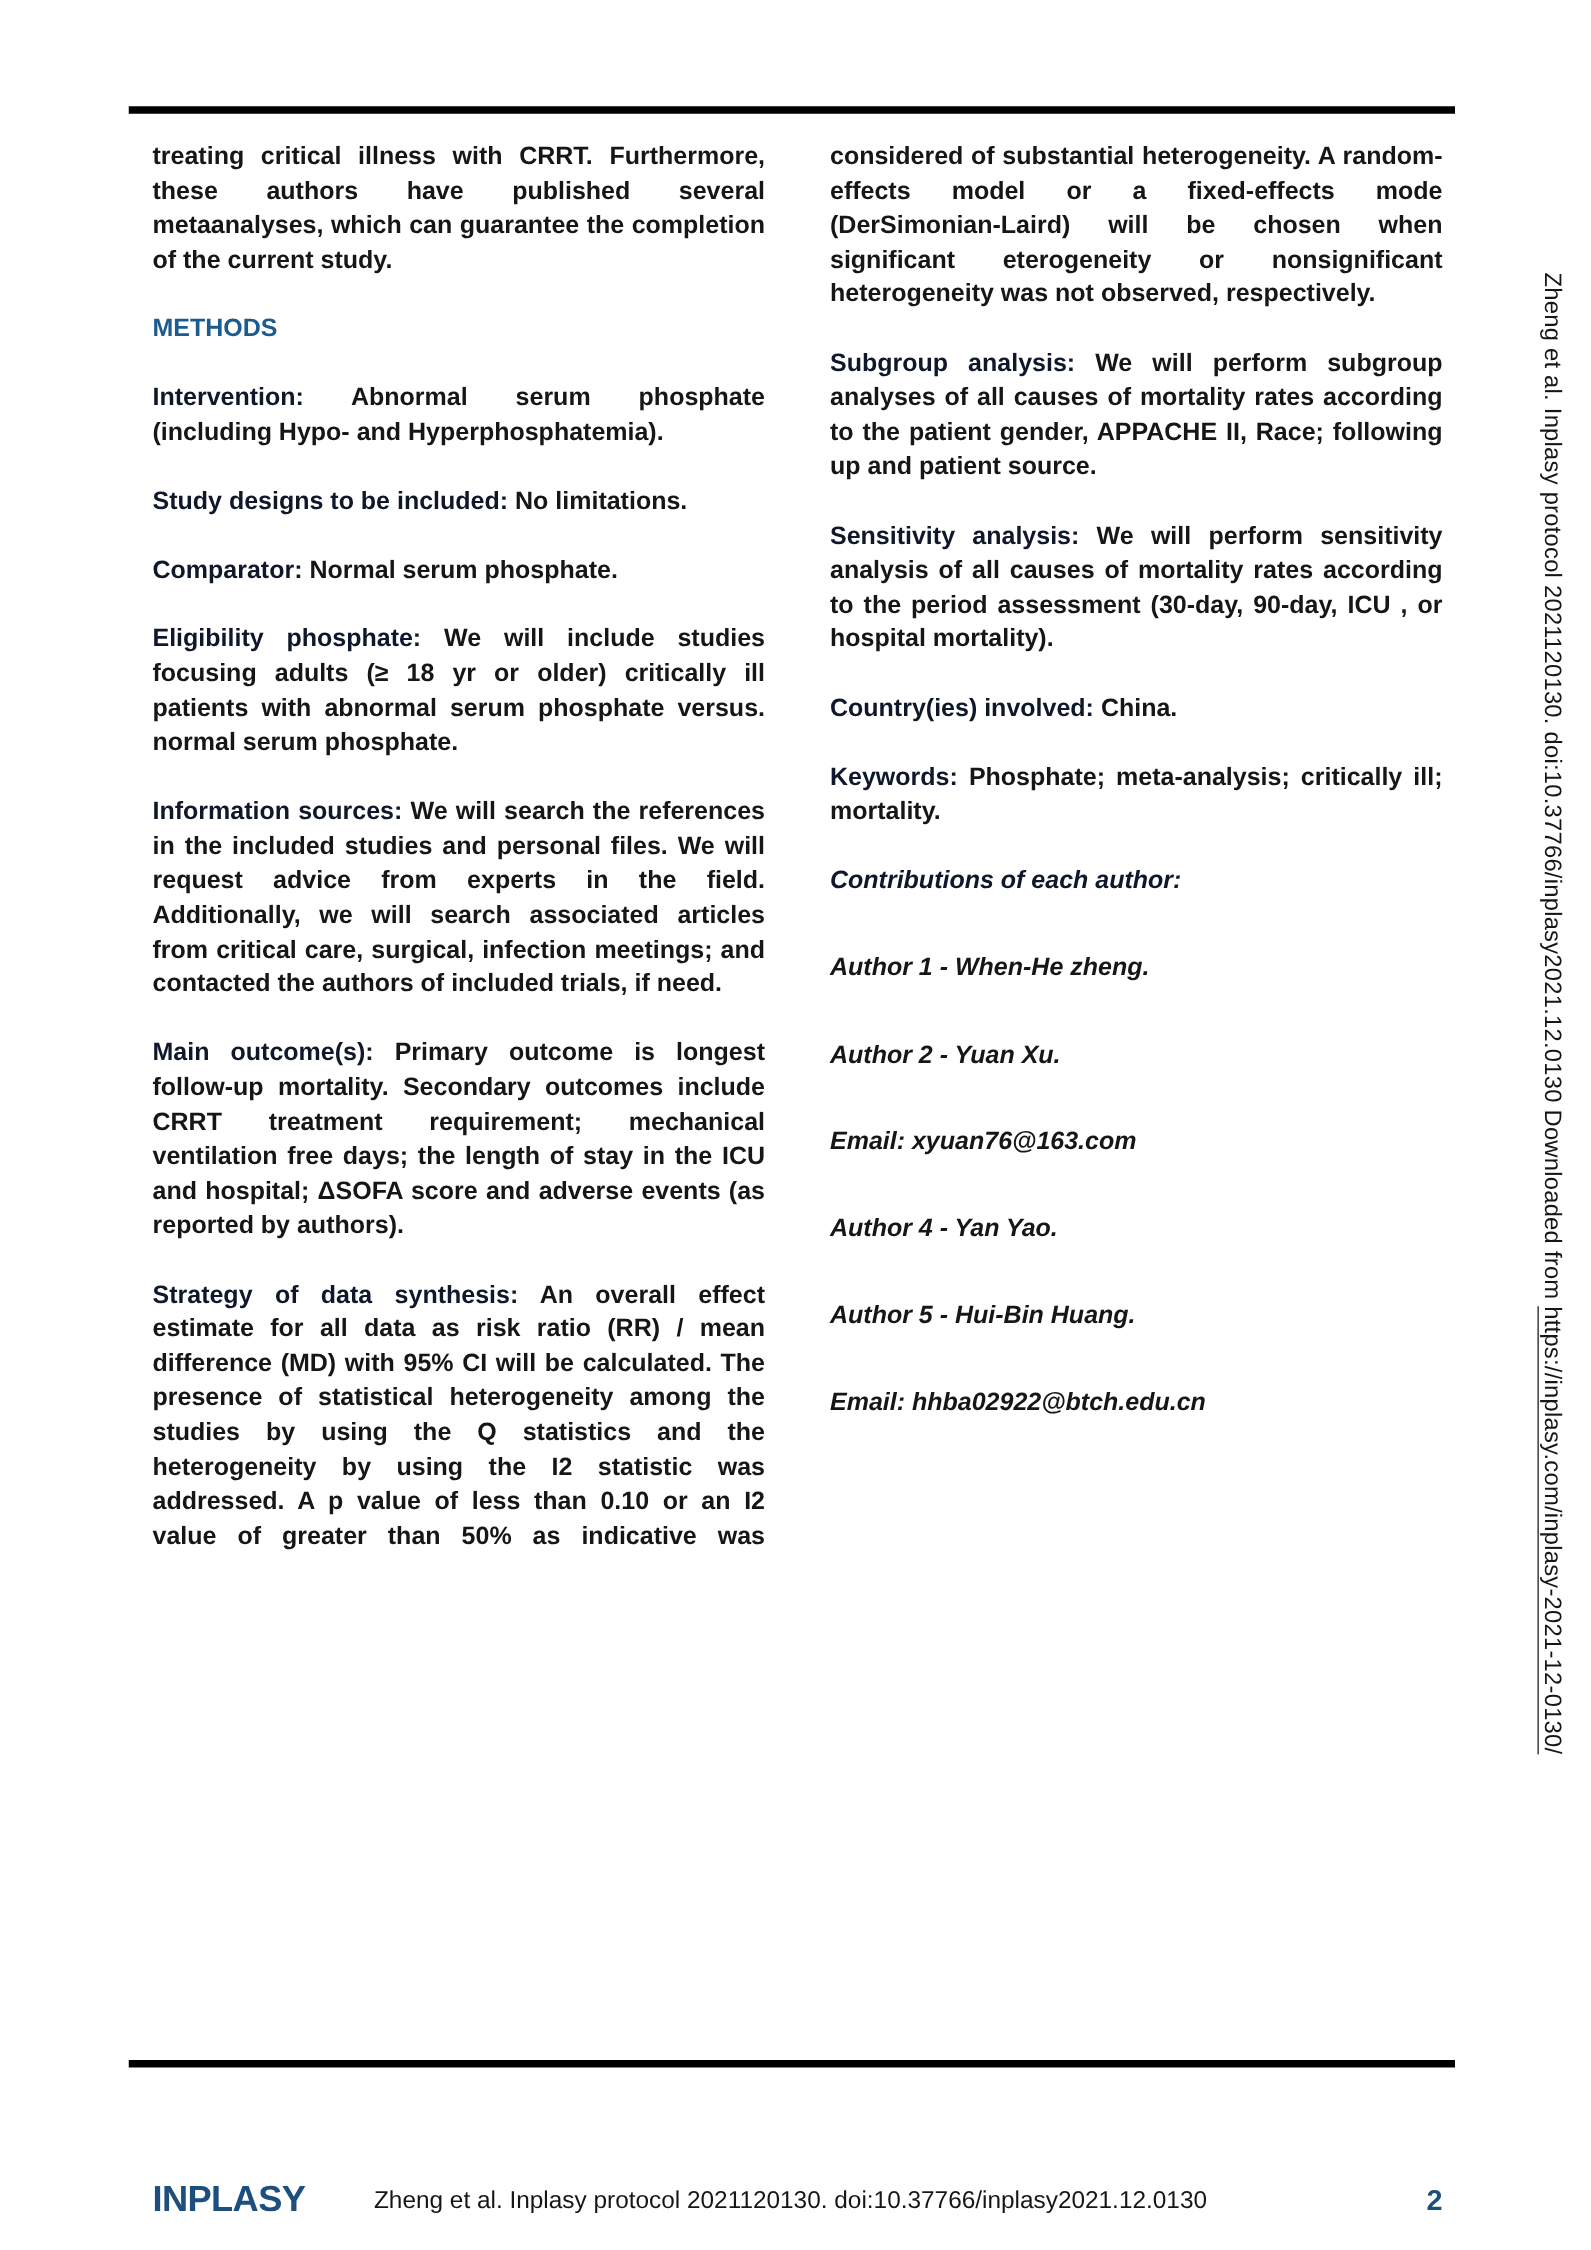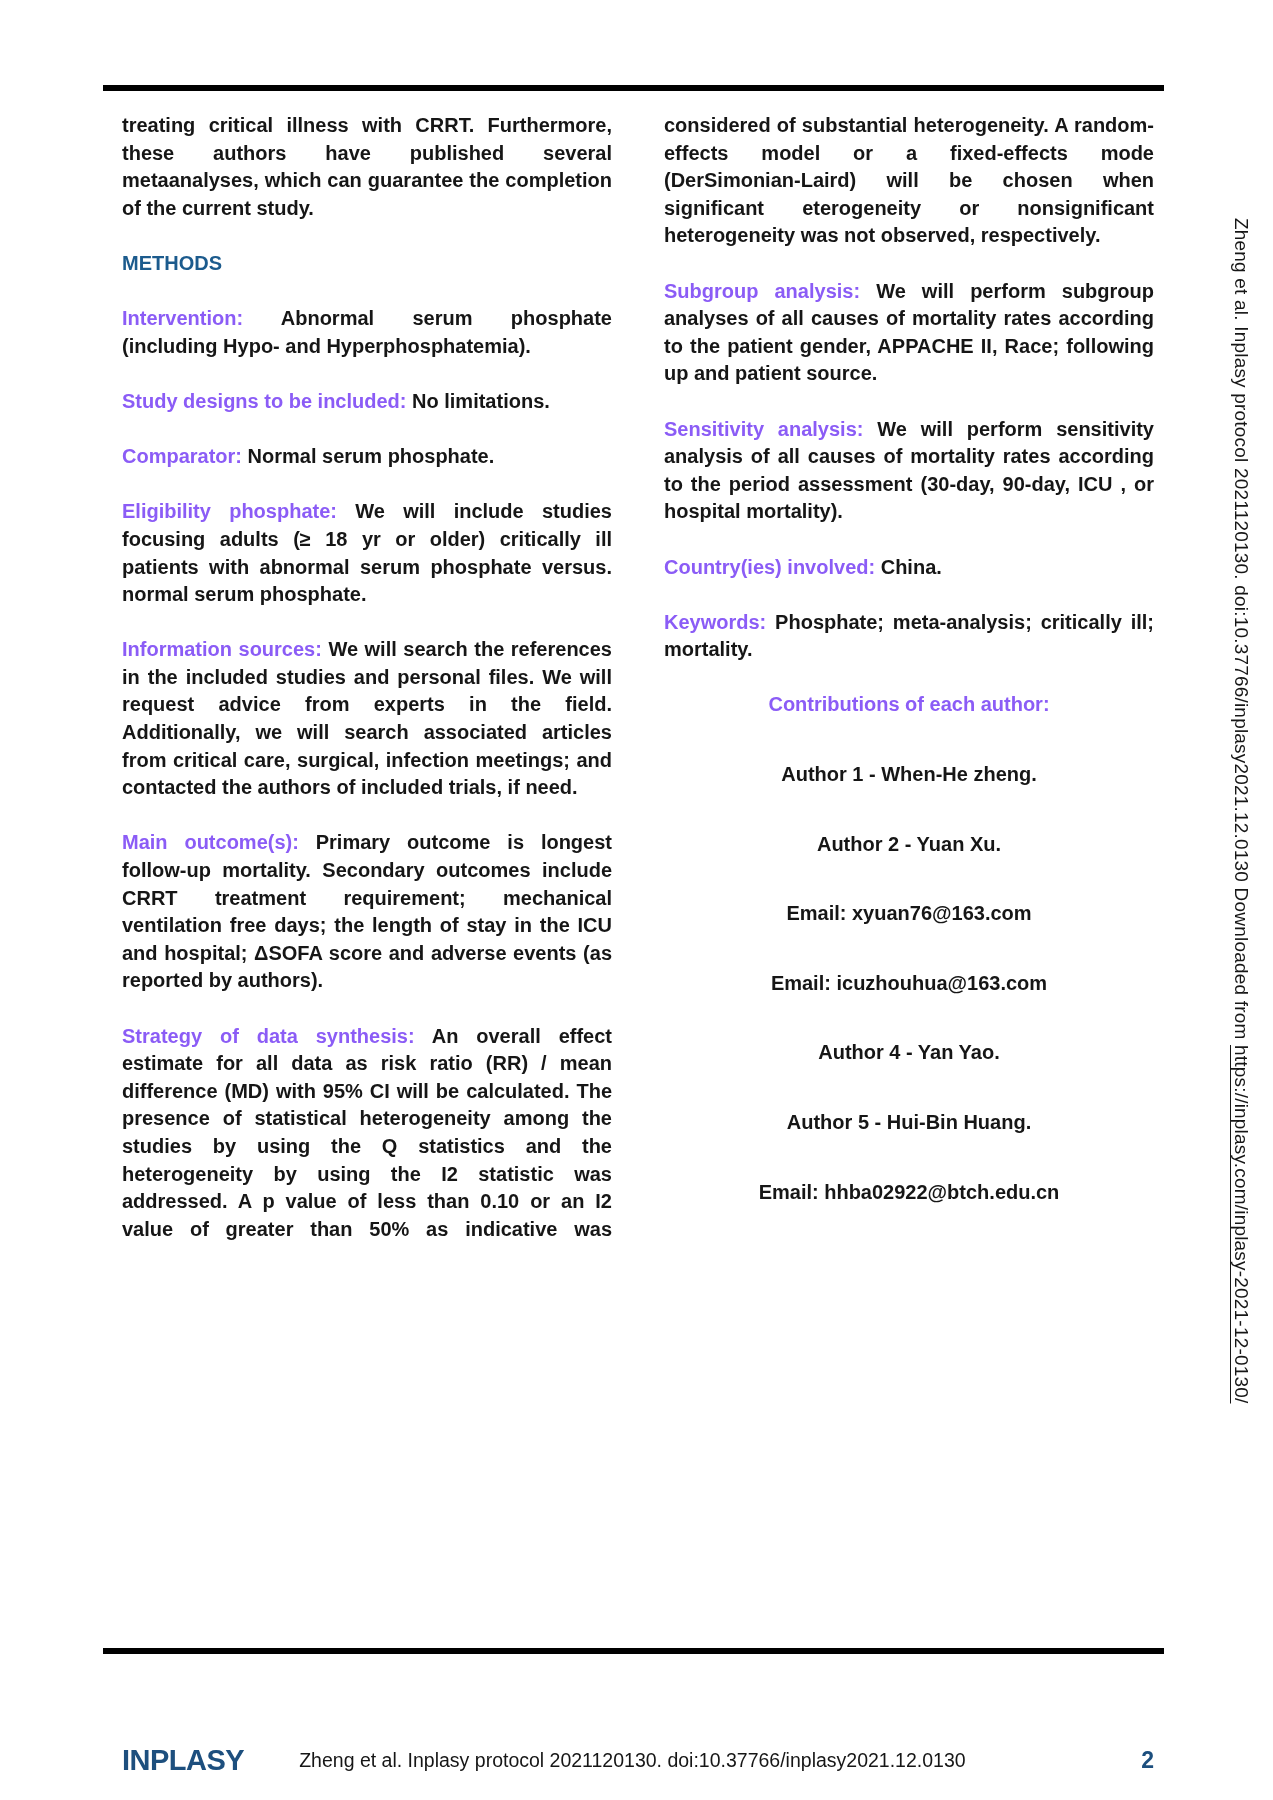--- a/index.html
+++ b/index.html
@@ -12,24 +12,24 @@
   .rule-bottom { top:1648px; }
 
   .col {
     position:absolute; top:112px; width:490px;
     font-size:20px; line-height:27.6px; font-weight:bold;
     text-align:justify;
   }
   .col-left  { left:122px; }
   .col-right { left:664px; }
   .col p { margin:0 0 27.6px 0; }
-  .label { color:#8b5cf6; }
+  .label { color:#0f172a; }
   p.heading { color:#1c5b8d; }
   p.jlast { text-align-last:justify; }
-  p.contrib { text-align:center; }
+  p.contrib { text-align:left;font-style:italic; }
   p.contrib > .label { display:block; }
   .line { display:block;margin-top:42px; }
 
   .sidebar {
     position:absolute; top:218px; left:1230px;
     writing-mode:vertical-rl; white-space:nowrap;
     font-size:19px; font-weight:normal; color:#161616; letter-spacing:0.2px;
   }
   .sidebar-link { color:#161616; text-decoration:underline; }
 
@@ -62,21 +62,20 @@
       <p class="para">considered of substantial heterogeneity. A random-effects model or a fixed-effects mode (DerSimonian-Laird) will be chosen when significant eterogeneity or nonsignificant heterogeneity was not observed, respectively.</p>
       <p class="para"><span class="label">Subgroup analysis: </span>We will perform subgroup analyses of all causes of mortality rates according to the patient gender, APPACHE II, Race; following up and patient source.</p>
       <p class="para"><span class="label">Sensitivity analysis: </span>We will perform sensitivity analysis of all causes of mortality rates according to the period assessment (30-day, 90-day, ICU , or hospital mortality).</p>
       <p class="para"><span class="label">Country(ies) involved: </span>China.</p>
       <p class="para"><span class="label">Keywords: </span>Phosphate; meta-analysis; critically ill; mortality.</p>
       <p class="contrib">
         <span class="label">Contributions of each author: </span>
         <span class="line">Author 1 - When-He zheng.</span>
         <span class="line">Author 2 - Yuan Xu.</span>
         <span class="line">Email: xyuan76@163.com</span>
-        <span class="line">Email: icuzhouhua@163.com</span>
         <span class="line">Author 4 - Yan Yao.</span>
         <span class="line">Author 5 - Hui-Bin Huang.</span>
         <span class="line">Email: hhba02922@btch.edu.cn</span>
       </p>
     </div>
 
   <div class="sidebar"><span>Zheng et al. Inplasy protocol 2021120130. doi:10.37766/inplasy2021.12.0130 Downloaded from </span><a class="sidebar-link">https://inplasy.com/inplasy-2021-12-0130/</a></div>
 
   <div class="rule rule-bottom"></div>
 

